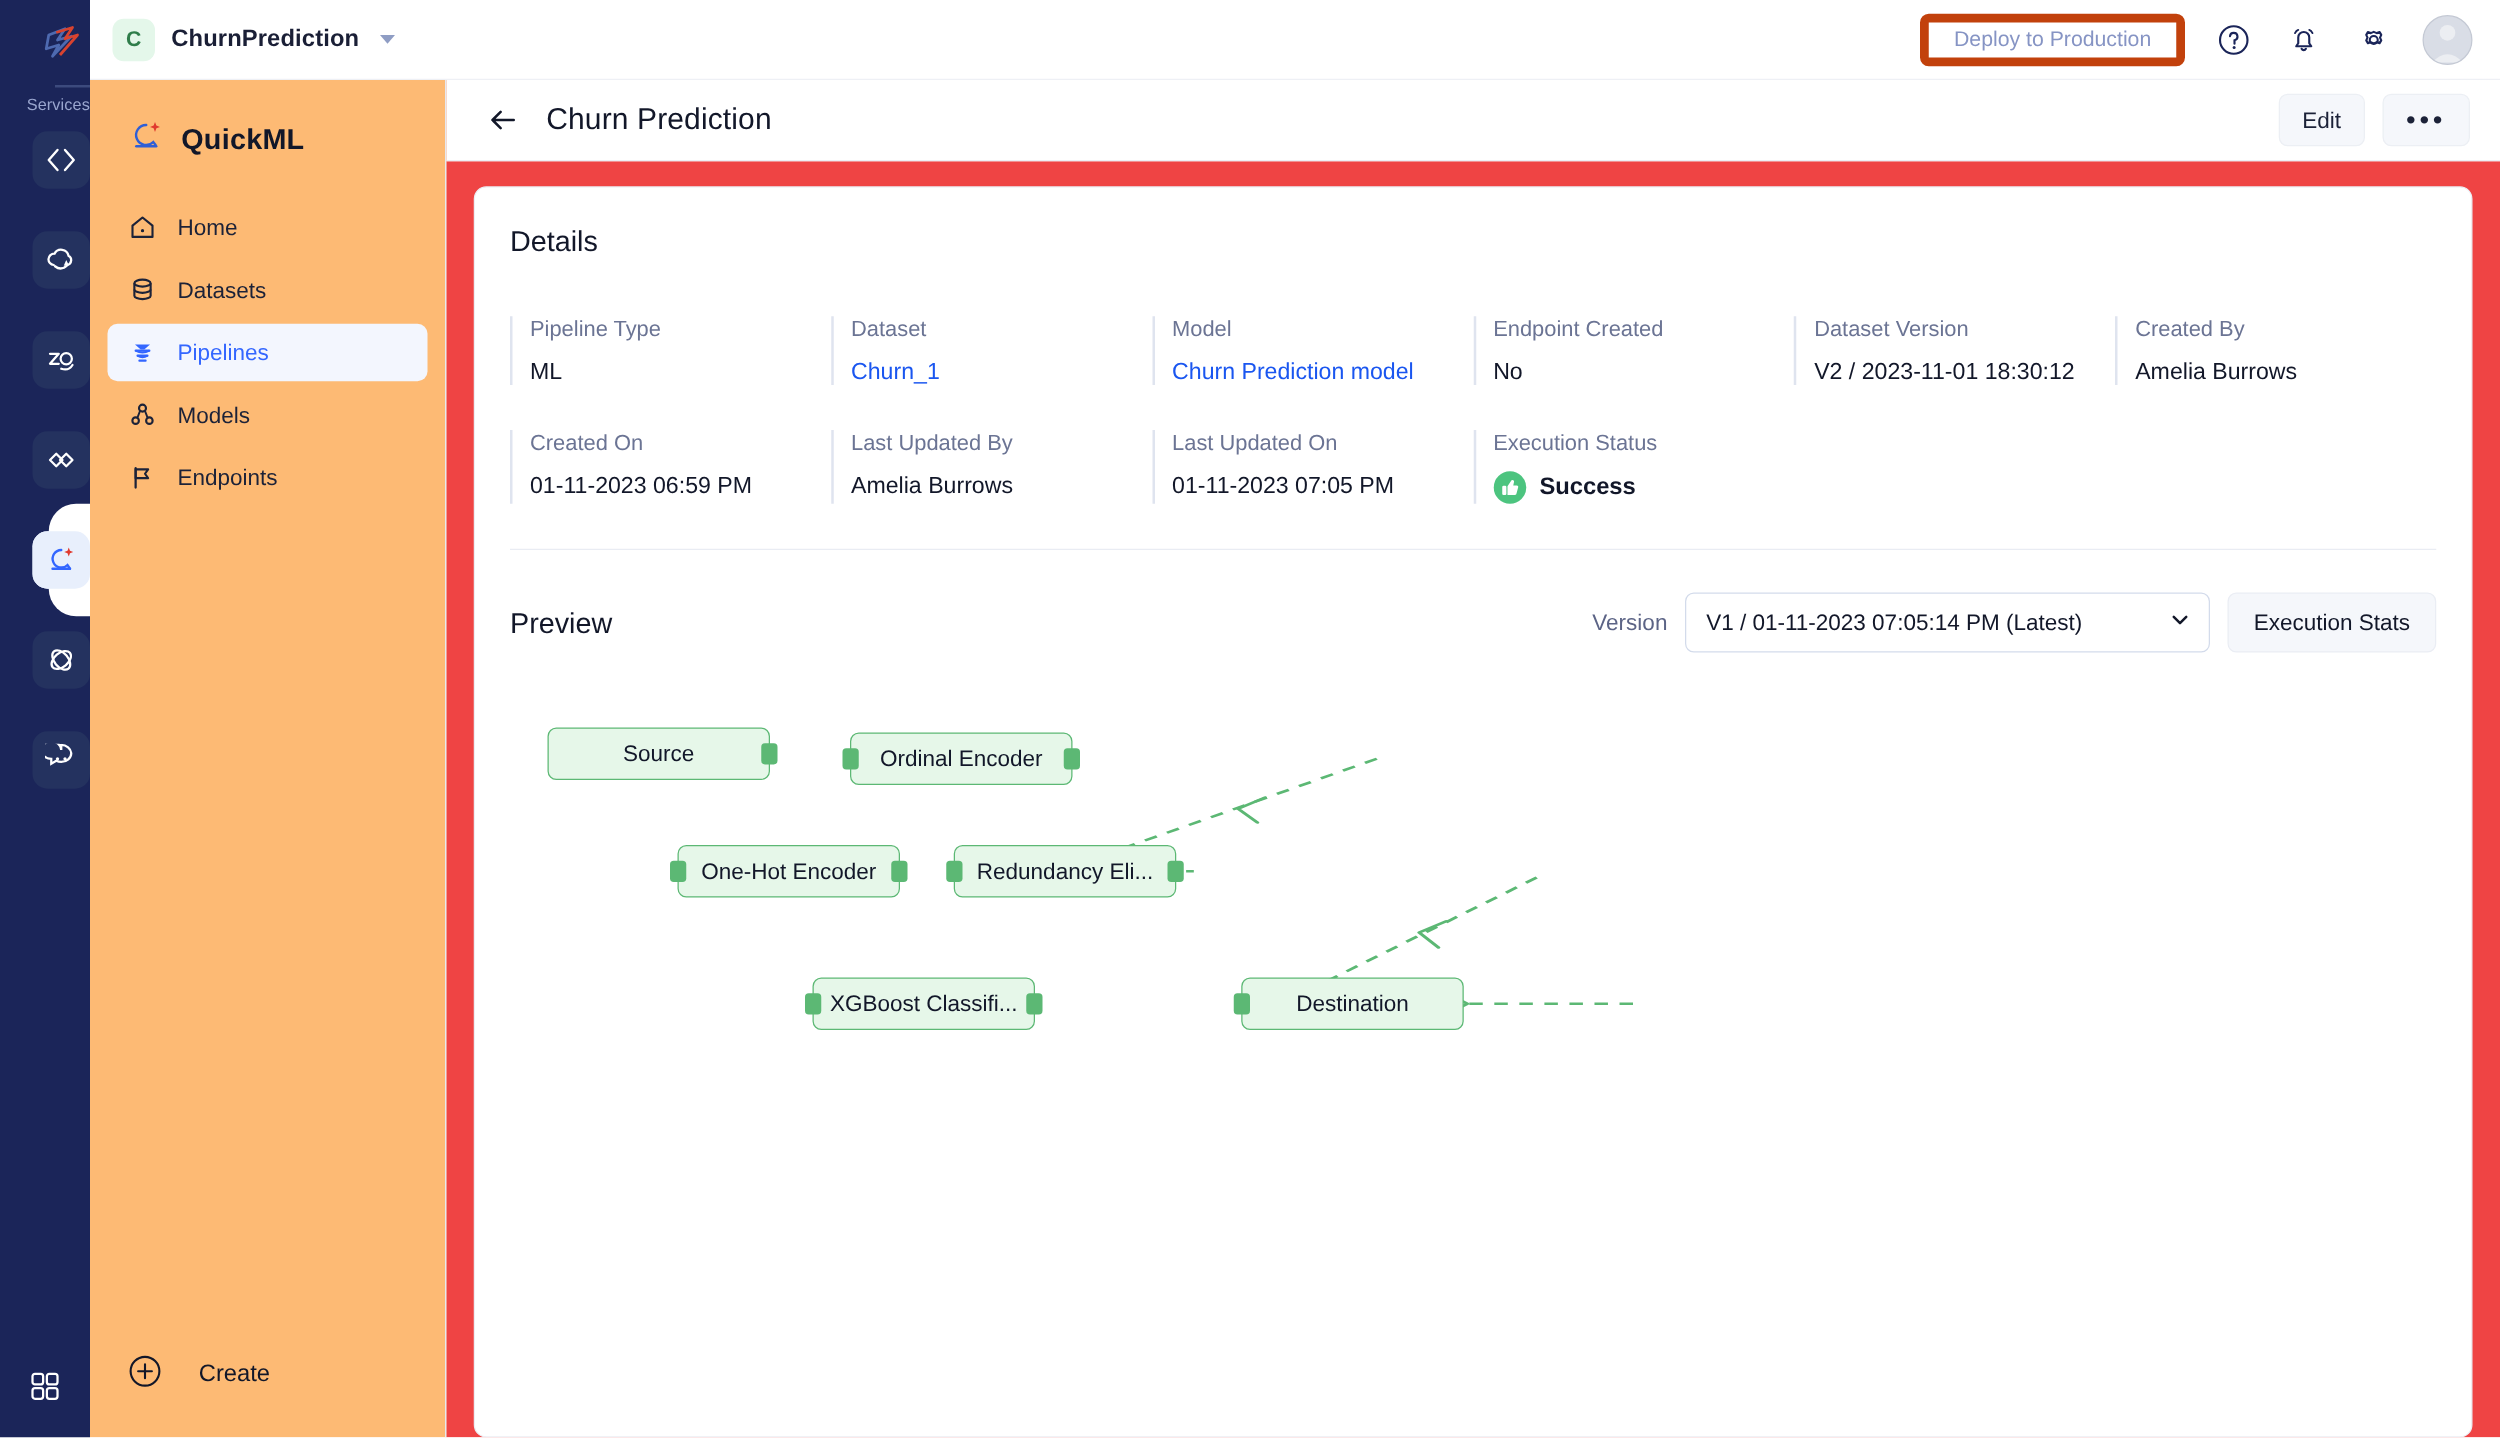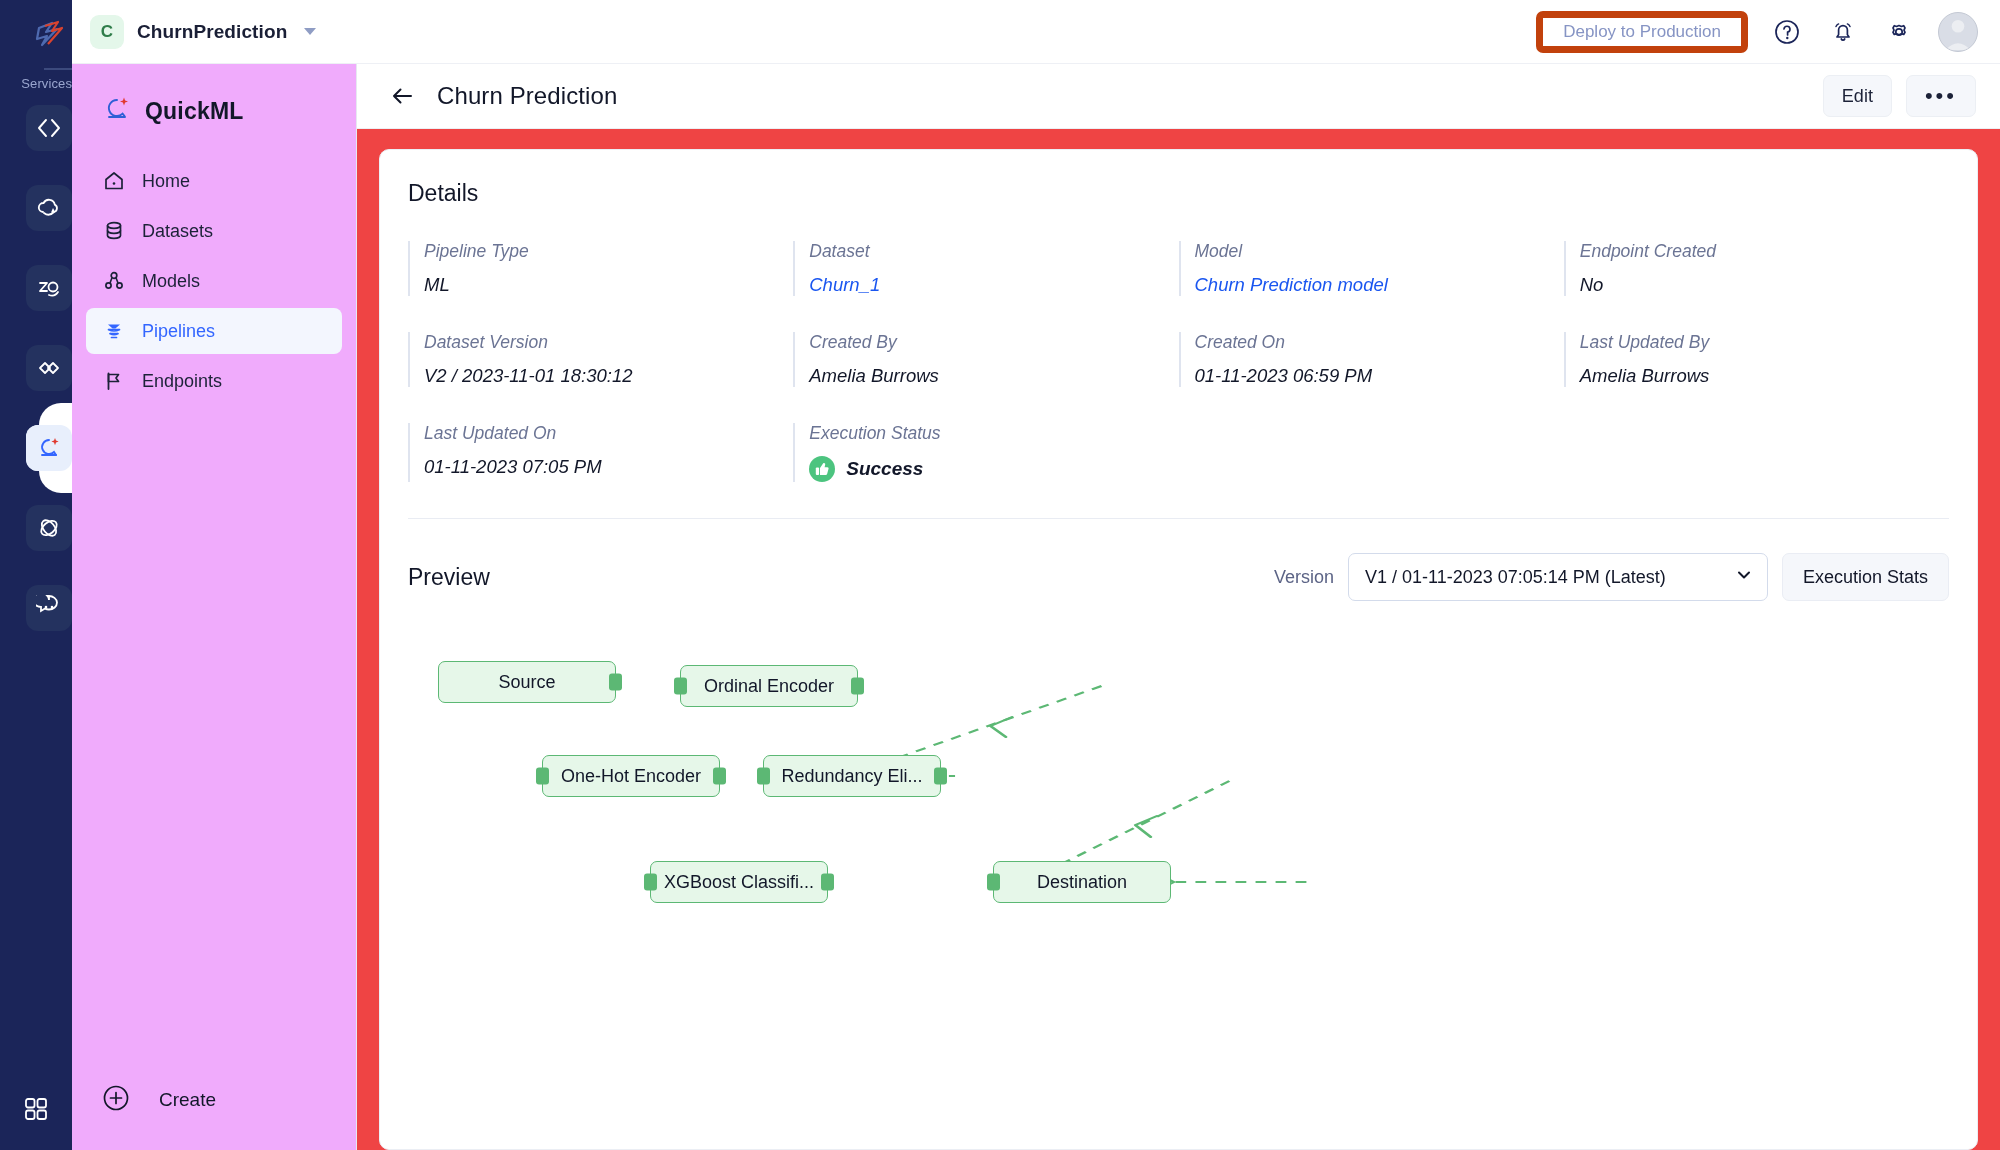--- a/index.html
+++ b/index.html
@@ -82,21 +82,21 @@
     width: 40px; height: 40px; border-radius: 50%;
     background: #d9dde6; border: 1px solid #c4c9d4; overflow: hidden;
     display:flex; align-items:flex-end; justify-content:center;
   }
 
   
   .body-split { flex: 1; display: flex; min-height: 0; }
 
   
   .leftnav {
-    width: 285px; flex: 0 0 285px; background: #f0abfc;
+    width: 285px; flex: 0 0 285px; background: #fdba74;
     border-right: 1px solid #e6e9f0;
     display: flex; flex-direction: column;
     padding-top: 18px; position: relative;
   }
   .brand { display: flex; align-items: center; gap: 13px; padding: 12px 0 0 30px; margin-bottom: 30px; }
   .brand-text { font-size: 23px; font-weight: 700; color: #121729; letter-spacing: .2px; }
 
   .nav-list { padding: 0 14px; }
   .nav-item {
     display: flex; align-items: center; gap: 16px;
@@ -134,22 +134,22 @@
   .dots { letter-spacing: 3px; font-size: 22px; line-height: 1; color:#1c2238; }
 
   .scroll-area { flex: 1; padding: 20px 22px 0 22px; min-height: 0; }
   .card {
     background: #fff; border-radius: 10px; border: 1px solid #ebeef4;
     padding: 30px 28px 0 28px; height: 100%;
   }
   .section-title { font-size: 23px; color: #121729; font-weight: 500; }
 
   .detail-grid {
-    display: grid; grid-template-columns: repeat(4, 1fr);
-    row-gap: 36px; margin-top: 34px; font-style: italic;
+    display: grid; grid-template-columns: repeat(6, 1fr);
+    row-gap: 36px; margin-top: 46px;
   }
   .detail-cell { padding-left: 14px; border-left: 2px solid #dfe4ef; }
   .detail-label { font-size: 17.5px; color: #6b7494; margin-bottom: 12px; }
   .detail-value { font-size: 18.5px; color: #121729; }
   .detail-value.link { color: #1a56f0; }
   .status-wrap { display: flex; align-items: center; gap: 11px; }
   .status-ico { width: 26px; height: 26px; border-radius: 50%; background: #4cc47f;
     display:flex; align-items:center; justify-content:center; }
   .status-text { font-size: 19px; color: #121729; font-weight: 600; }
 
@@ -329,41 +329,41 @@
             <span class="nav-ico">
               <svg width="22" height="22" viewBox="0 0 22 22">
                 <ellipse cx="11" cy="5.5" rx="6.5" ry="2.8" fill="none" stroke="#1c2238" stroke-width="1.7"></ellipse>
                 <path d="M4.5 5.5 v5 a6.5 2.8 0 0 0 13 0 v-5" fill="none" stroke="#1c2238" stroke-width="1.7"></path>
                 <path d="M4.5 10.5 v5 a6.5 2.8 0 0 0 13 0 v-5" fill="none" stroke="#1c2238" stroke-width="1.7"></path>
               </svg>
             </span>
             <span>Datasets</span>
           </div>
 
+          <div class="nav-item active">
+            <span class="nav-ico">
+              <svg width="22" height="22" viewBox="0 0 22 22">
+                <path d="M5 4.5 h12 l-4.6 4 h-2.8 z" fill="#3366ff"></path>
+                <path d="M5.5 9.5 h11 M7 13.5 h8 M8.5 17.5 h5" fill="none" stroke="#3366ff" stroke-width="1.7" stroke-linecap="round"></path>
+                <path d="M5.5 9.5 q5.5 3 11 0 M7 13.5 q4 2.5 8 0" fill="none" stroke="#3366ff" stroke-width="1.7"></path>
+              </svg>
+            </span>
+            <span>Pipelines</span>
+          </div>
+
           <div class="nav-item">
             <span class="nav-ico">
               <svg width="22" height="22" viewBox="0 0 22 22">
                 <circle cx="11" cy="5.5" r="2.8" fill="none" stroke="#1c2238" stroke-width="1.7"></circle>
                 <circle cx="5.5" cy="15.5" r="2.6" fill="none" stroke="#1c2238" stroke-width="1.7"></circle>
                 <circle cx="16.5" cy="15.5" r="2.6" fill="none" stroke="#1c2238" stroke-width="1.7"></circle>
                 <path d="M9 7.8 L7 13 M13 7.8 L15 13" stroke="#1c2238" stroke-width="1.6"></path>
               </svg>
             </span>
             <span>Models</span>
-          </div>
-
-          <div class="nav-item active">
-            <span class="nav-ico">
-              <svg width="22" height="22" viewBox="0 0 22 22">
-                <path d="M5 4.5 h12 l-4.6 4 h-2.8 z" fill="#3366ff"></path>
-                <path d="M5.5 9.5 h11 M7 13.5 h8 M8.5 17.5 h5" fill="none" stroke="#3366ff" stroke-width="1.7" stroke-linecap="round"></path>
-                <path d="M5.5 9.5 q5.5 3 11 0 M7 13.5 q4 2.5 8 0" fill="none" stroke="#3366ff" stroke-width="1.7"></path>
-              </svg>
-            </span>
-            <span>Pipelines</span>
           </div>
 
           <div class="nav-item">
             <span class="nav-ico">
               <svg width="22" height="22" viewBox="0 0 22 22">
                 <path d="M5.5 3.5 V19" stroke="#1c2238" stroke-width="1.8" stroke-linecap="round"></path>
                 <path d="M5.5 4.5 h10 l-2.5 3.5 l2.5 3.5 h-10 z" fill="none" stroke="#1c2238" stroke-width="1.7" stroke-linejoin="round"></path>
               </svg>
             </span>
             <span>Endpoints</span>

